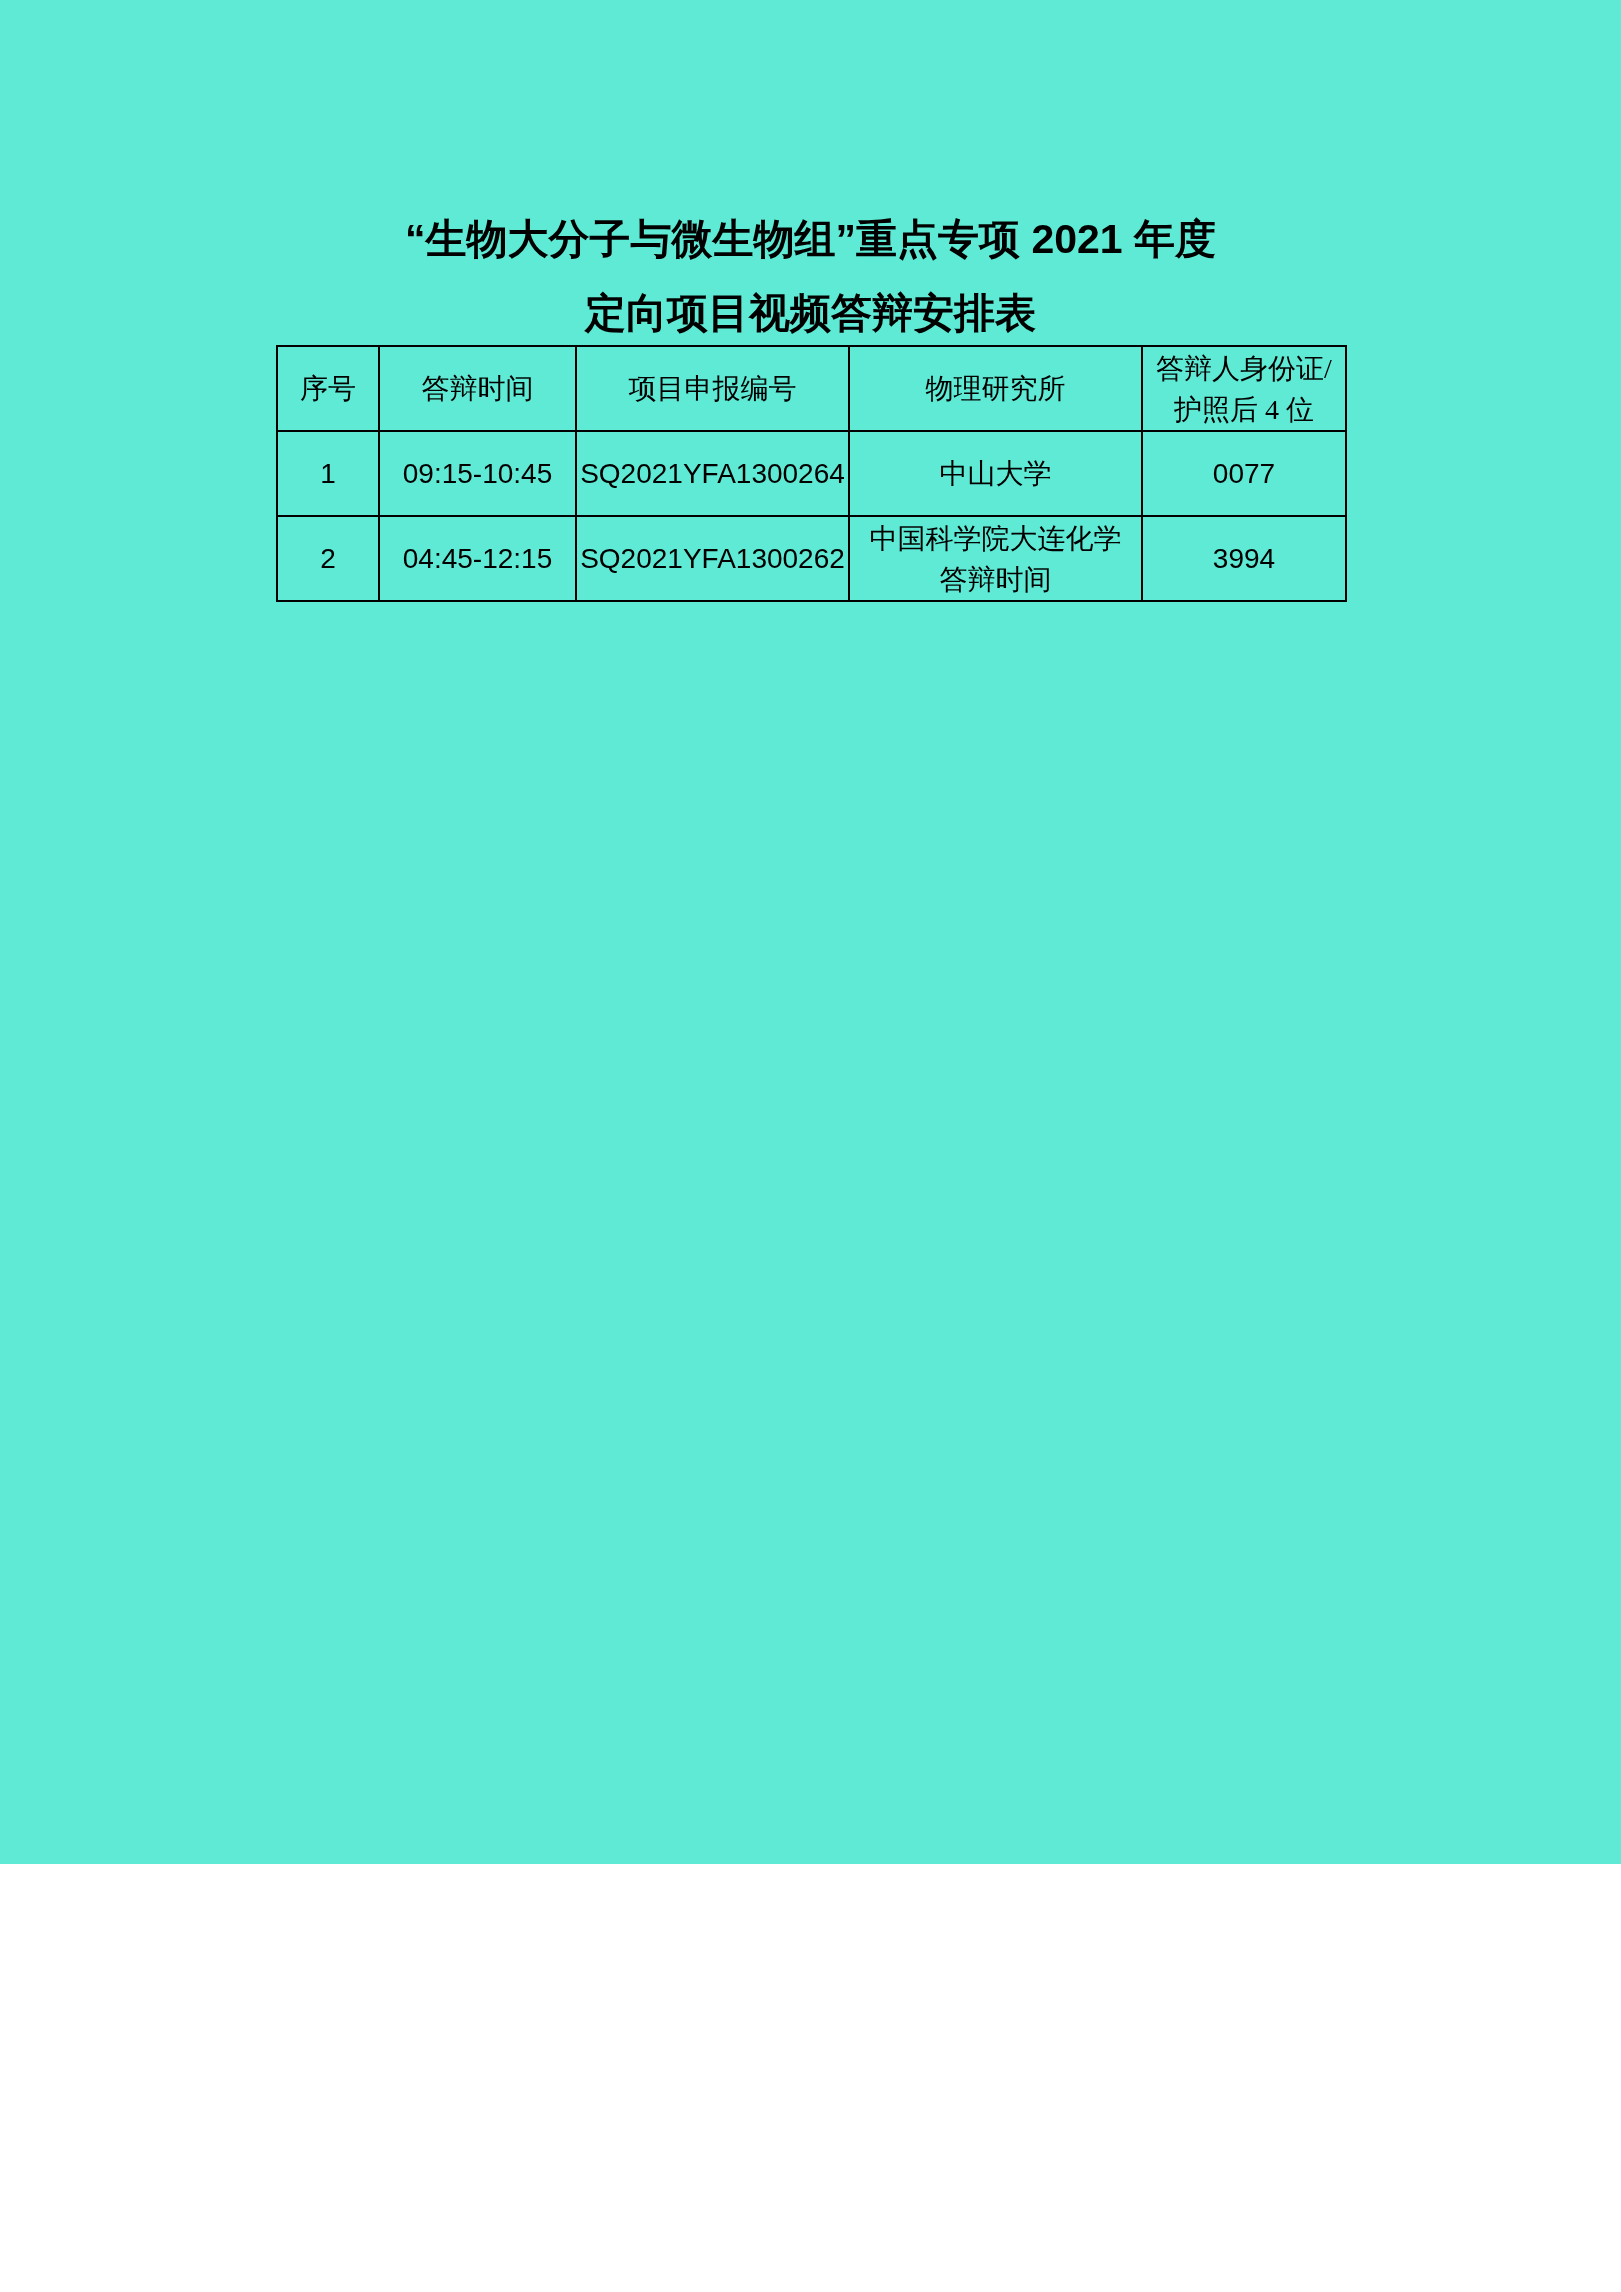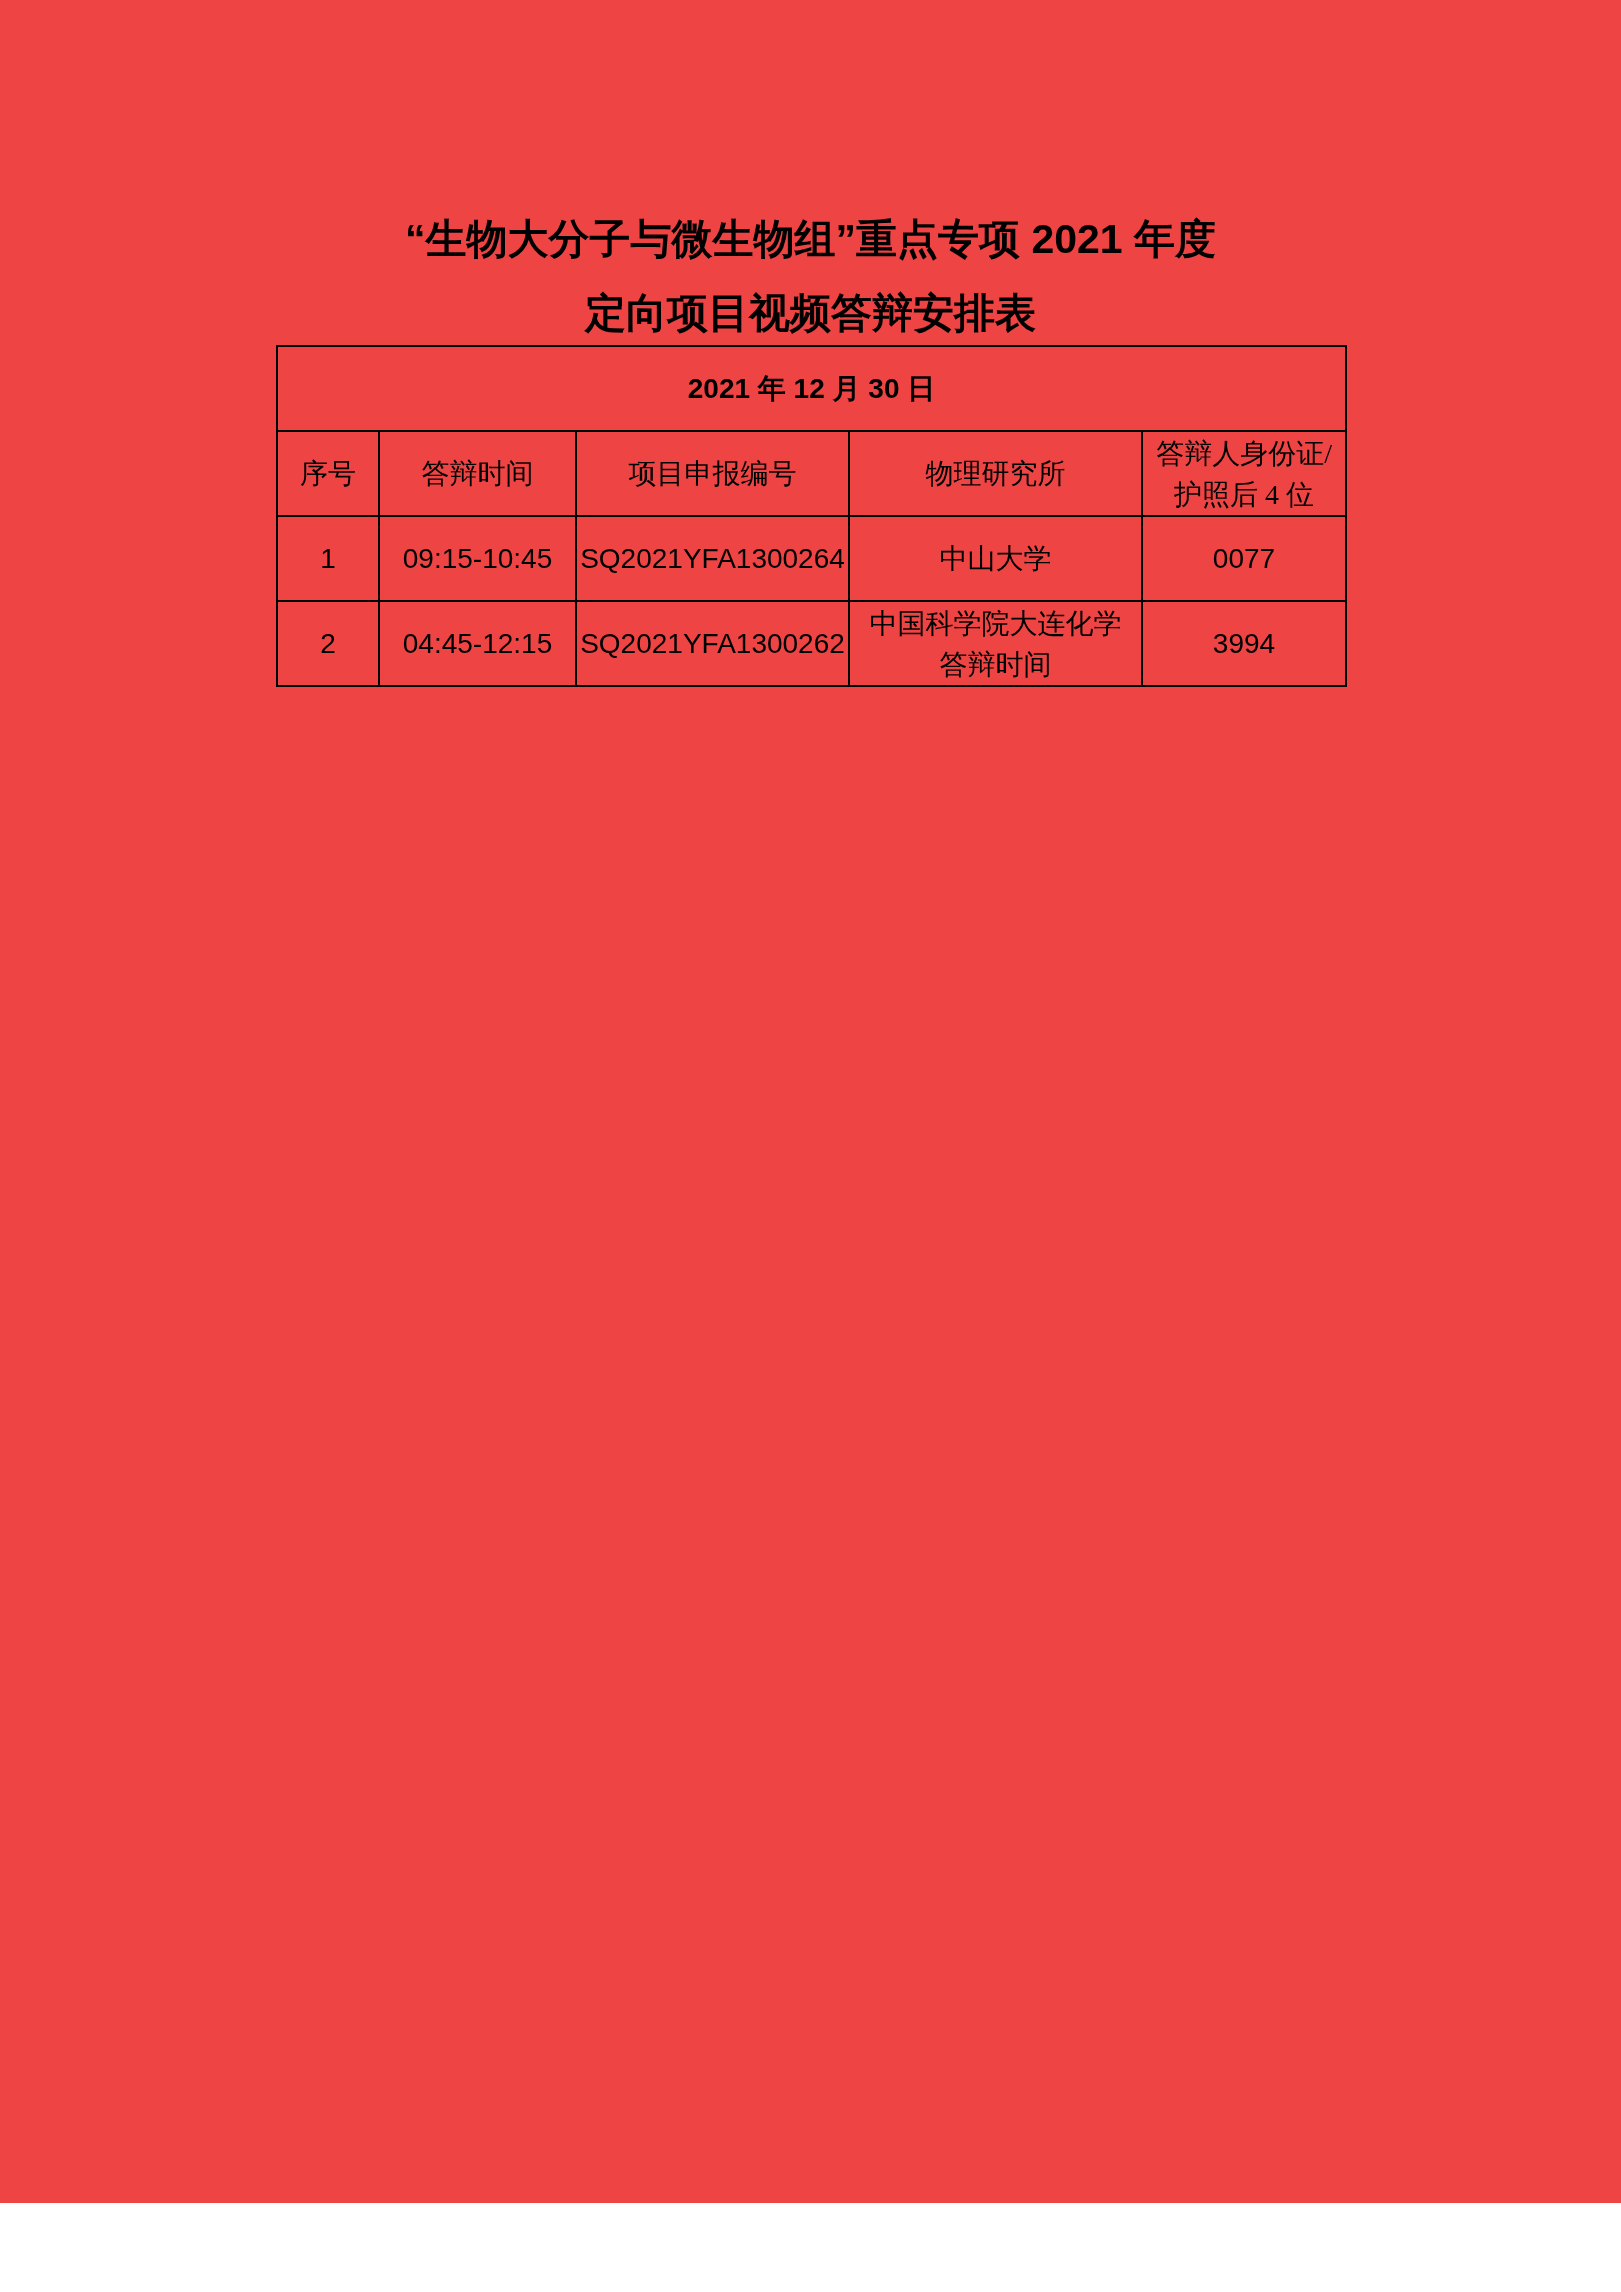--- a/index.html
+++ b/index.html
@@ -3,22 +3,22 @@
 <meta charset="utf-8">
 <style>
   html, body {
     margin: 0;
     padding: 0;
     background: #ffffff;
   }
   .doc-page {
     position: relative;
     width: 1621px;
-    height: 2203px;
-    background: #ef4444;
+    height: 1864px;
+    background: #5eead4;
     font-family: "Liberation Serif", serif;
     color: #000000;
     overflow: hidden;
   }
   .doc-title {
     position: absolute;
     top: 202px;
     left: 0;
     width: 100%;
     text-align: center;
@@ -82,23 +82,20 @@
 
   <table class="schedule-table">
     <colgroup>
       <col style="width:102px">
       <col style="width:197px">
       <col style="width:273px">
       <col style="width:293px">
       <col style="width:204px">
     </colgroup>
     <tbody>
-      <tr>
-        <td class="date-cell" colspan="5">2021 年 12 月 30 日</td>
-      </tr>
       <tr class="header-row">
         <td>序号</td>
         <td>答辩时间</td>
         <td>项目申报编号</td>
         <td>物理研究所</td>
         <td class="header-id">答辩人身份证/
 护照后 4 位</td>
       </tr>
       <tr class="data-row">
         <td class="cell-num">1</td>

